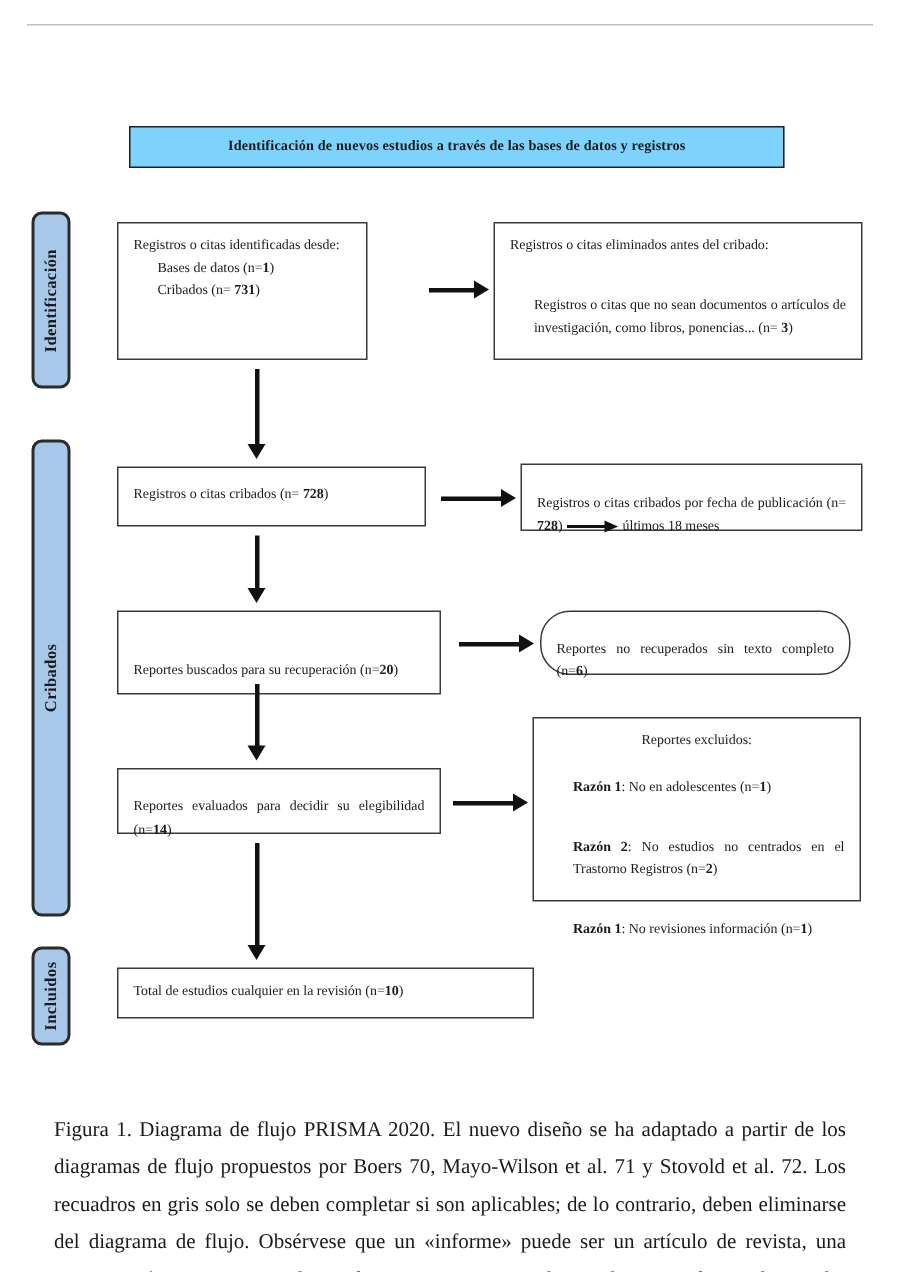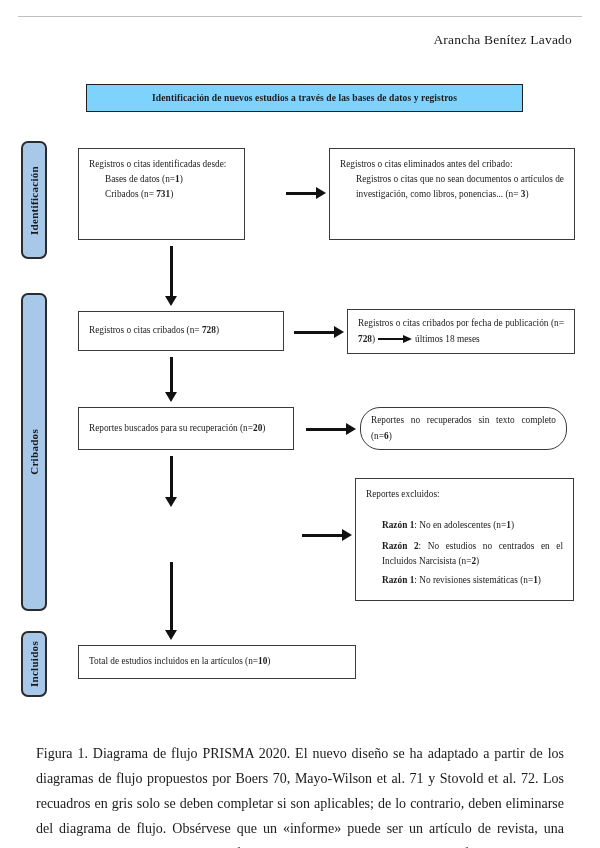--- a/index.html
+++ b/index.html
@@ -89,28 +89,28 @@
     box-sizing: border-box;
     font-size: 9.3px;
     line-height: 1.62;
     padding: 8px 10px;
   }
   .box.center {
     display: flex;
     align-items: center;
   }
   .box .indent { padding-left: 16px; }
-  .box .justify { text-align: justify; text-align-last: left; }
+  .box .justify { text-align: justify; text-align-last: left; margin-top: 25px; }
   .box b { font-weight: bold; }
 
   #box-identificados   { left: 78px;  top: 148px; width: 167px; height: 92px; }
   #box-eliminados      { left: 329px; top: 148px; width: 246px; height: 92px; }
   #box-cribados        { left: 78px;  top: 311px; width: 206px; height: 40px; }
   #box-cribados-fecha  { left: 347px; top: 309px; width: 228px; height: 45px; }
-  #box-buscados        { left: 78px;  top: 407px; width: 216px; height: 43px; }
+  #box-buscados        { left: 78px;  top: 407px; width: 216px; height: 56px; }
   #box-no-recuperados  { left: 360px; top: 407px; width: 207px; height: 43px; border-radius: 20px; }
   #box-evaluados       { left: 78px;  top: 512px; width: 216px; height: 44px; }
   #box-excluidos       { left: 355px; top: 478px; width: 219px; height: 123px; }
   #box-total           { left: 78px;  top: 645px; width: 278px; height: 34px; }
 
   
   .arrow-down,
   .arrow-right {
     position: absolute;
   }
@@ -198,21 +198,20 @@
     text-align: justify;
     text-align-last: left;
   }
 </style>
 </head>
 <body>
 
 <div class="page">
 
   <div class="header-rule"></div>
-  <div class="author-header">Arancha Benítez Lavado</div>
 
   <div class="banner">
     <span>Identificación de nuevos estudios a través de las bases de datos y registros</span>
   </div>
 
   <div class="stage" id="stage-identificacion">
     <span>Identificación</span>
   </div>
   <div class="stage" id="stage-cribados">
     <span>Cribados</span>
@@ -241,30 +240,33 @@
   </div>
 
   <div class="box center" id="box-buscados">
     <div class="justify"><span>Reportes buscados para su recuperación (n=</span><b>20</b><span>)</span></div>
   </div>
 
   <div class="box center" id="box-no-recuperados">
     <div class="justify"><span>Reportes no recuperados sin texto completo (n=</span><b>6</b><span>)</span></div>
   </div>
 
+  <div class="box center" id="box-evaluados">
+    <div class="justify"><span>Reportes evaluados para decidir su elegibilidad  (n=</span><b>14</b><span>)</span></div>
+  </div>
 
   <div class="box" id="box-excluidos">
-    <div style="margin-bottom:6px;">Reportes excluidos:</div>
+    <div style="margin-bottom:6px;text-align:center;">Reportes excluidos:</div>
     <div class="indent" style="margin-bottom:6px;margin-top:16px;"><b>Razón 1</b><span>: No en adolescentes (n=</span><b>1</b><span>)</span></div>
-    <div class="indent justify" style="margin-bottom:4px;"><b>Razón 2</b><span>: No estudios no centrados en el Incluidos Narcisista (n=</span><b>2</b><span>)</span></div>
-    <div class="indent justify"><b>Razón 1</b><span>: No revisiones sistemáticas (n=</span><b>1</b><span>)</span></div>
+    <div class="indent justify" style="margin-bottom:4px;"><b>Razón 2</b><span>: No estudios no centrados en el Trastorno Registros (n=</span><b>2</b><span>)</span></div>
+    <div class="indent justify"><b>Razón 1</b><span>: No revisiones información (n=</span><b>1</b><span>)</span></div>
   </div>
 
   <div class="box center" id="box-total">
-    <div><span>Total de estudios incluidos en la artículos (n=</span><b>10</b><span>)</span></div>
+    <div><span>Total de estudios cualquier en la revisión (n=</span><b>10</b><span>)</span></div>
   </div>
 
   <div class="arrow-down" id="arr-d1">
       <span class="shaft"></span>
       <span class="head"></span>
     </div>
   <div class="arrow-down" id="arr-d2">
       <span class="shaft"></span>
       <span class="head"></span>
     </div>

